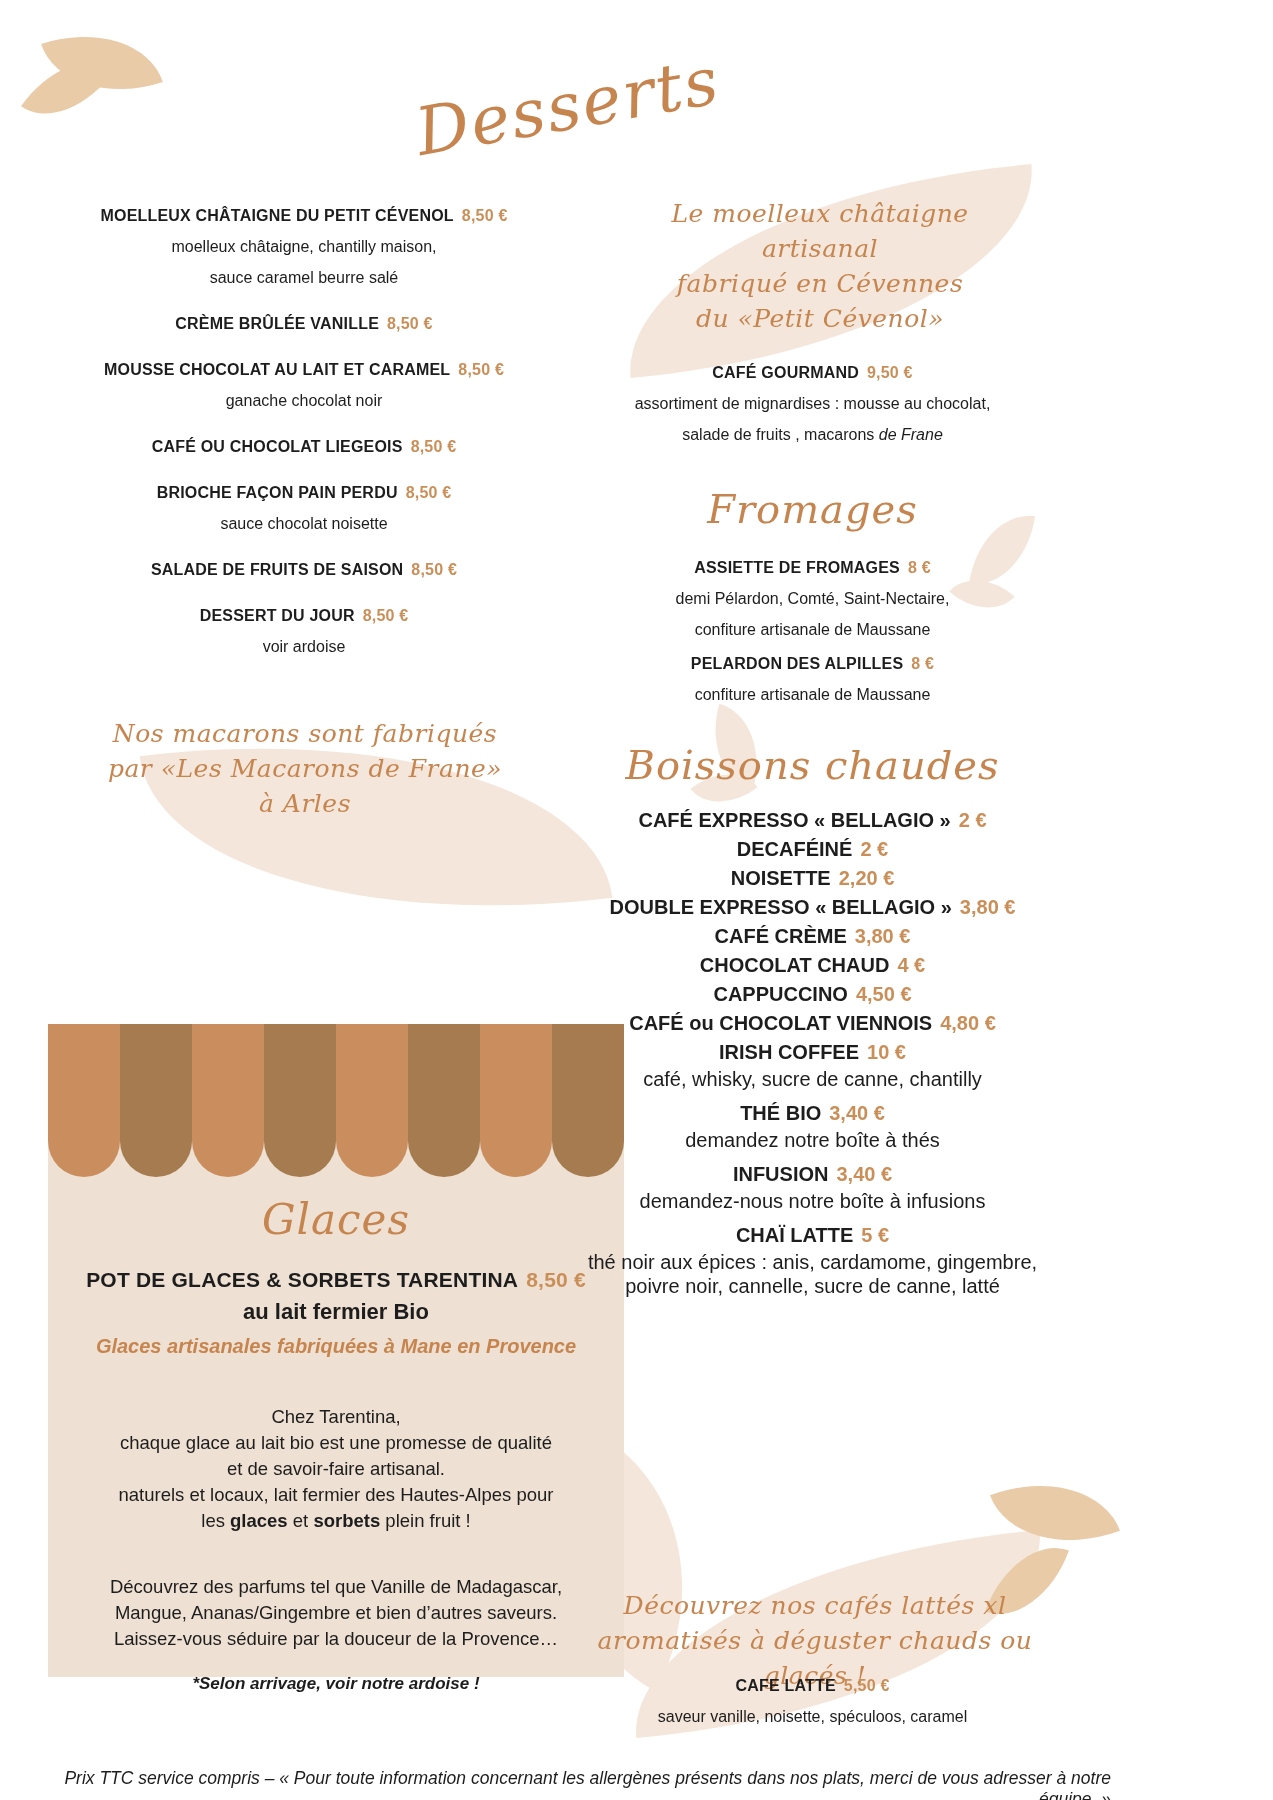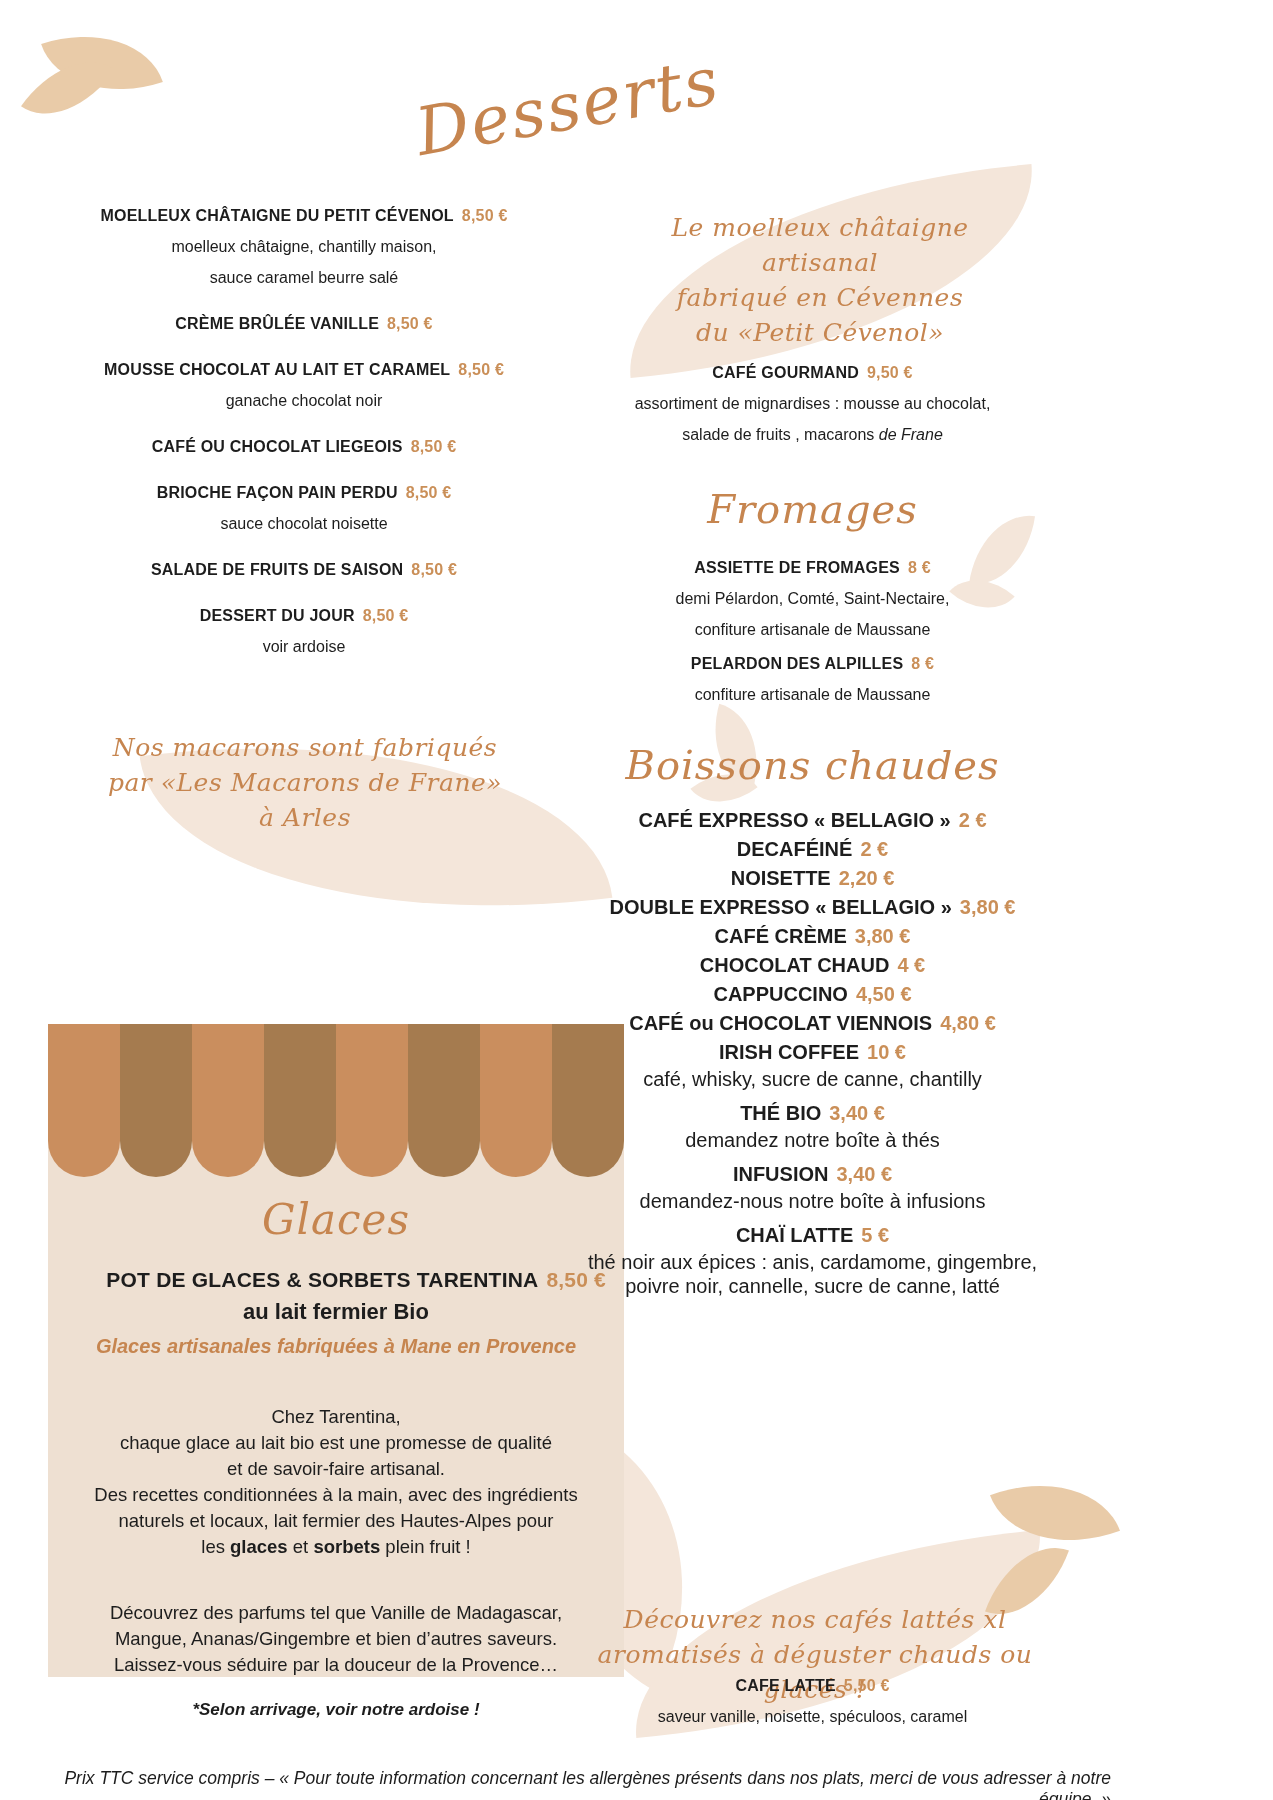--- a/index.html
+++ b/index.html
@@ -19,42 +19,42 @@
   .lf-pelardon-small{left:697px;top:768px;width:54px;height:40px;border-radius:0 100% 0 100%;transform:rotate(-38deg);}
   .lf-card-side{left:538px;top:1462px;width:175px;height:200px;border-radius:0 100% 0 100%;transform:rotate(28deg);}
   .lf-lattes{left:628px;top:1548px;width:420px;height:172px;border-radius:100% 0 100% 0;transform:rotate(-5deg);}
   .lf-br-big{left:1000px;top:1474px;width:110px;height:78px;border-radius:0 100% 0 100%;transform:rotate(160deg);}
   .lf-br-small{left:984px;top:1552px;width:86px;height:58px;border-radius:0 100% 0 100%;transform:rotate(110deg);}
   
   .script{font-family:"DejaVu Serif",serif;font-style:italic;color:#c6854f;font-weight:normal;}
   .title{position:absolute;left:388px;top:52px;width:360px;margin:0;text-align:center;
          font-size:66px;line-height:110px;transform:rotate(-10deg);letter-spacing:2px;}
   .h-script{font-size:40px;line-height:62px;text-align:center;letter-spacing:1px;margin:0;}
-  .script-note{position:absolute;text-align:center;font-size:25px;line-height:35px;letter-spacing:0.5px;margin-top:14px;}
+  .script-note{position:absolute;text-align:center;font-size:25px;line-height:35px;letter-spacing:0.5px;}
   
   .col-left{position:absolute;left:58px;top:200px;width:492px;text-align:center;}
   .rblk{position:absolute;left:580px;width:465px;text-align:center;}
   .mi{margin-bottom:15px;}
   .nm{font-weight:bold;font-size:16px;line-height:31px;letter-spacing:0.2px;}
   .ds{font-size:16px;line-height:31px;}
   .pr{color:#ca8f58;font-weight:bold;margin-left:8px;}
   .drink-line{font-weight:bold;font-size:20px;line-height:29px;}
   .drink-desc{font-size:20px;line-height:24px;}
   .drink-blk{margin-bottom:8px;}
   .it{font-style:italic;}
   
   .card{position:absolute;left:48px;top:1024px;width:576px;height:653px;}
   .card-bg{position:absolute;left:0;top:0;width:100%;height:100%;background:#eee0d2;}
   .awning{position:absolute;left:0;top:0;width:576px;height:153px;display:flex;z-index:2;}
   .stripe{width:72px;height:153px;border-radius:0 0 36px 36px;}
   .stripe.a{background:#ca8e5e;}
   .stripe.b{background:#a57b4f;}
   .card-content{position:absolute;left:18px;top:158px;width:540px;text-align:center;z-index:4;}
   .card .h-script{font-size:42px;line-height:76px;margin-bottom:6px;}
-  .card .nm{font-size:21px;line-height:32px;text-align:right;}
+  .card .nm{font-size:21px;line-height:32px;}
   .card-sub{font-weight:bold;font-size:22px;line-height:32px;}
   .card-tag{color:#c6854f;font-weight:bold;font-style:italic;font-size:20px;line-height:36px;}
   .card-para{font-size:18.5px;line-height:26px;margin-top:40px;}
   .card-note{font-size:17px;line-height:24px;font-weight:bold;font-style:italic;margin-top:20px;}
   
   .footer{position:absolute;left:31px;top:1732px;width:1080px;text-align:right;
           font-size:17.5px;font-style:italic;color:#1d1d1d;margin-top:36px;}
 </style>
 </head>
 <body>
@@ -126,21 +126,20 @@
     </div>
     <div class="card-content">
       <h2 class="script h-script">Glaces</h2>
       <div class="nm"><span>POT DE GLACES &amp; SORBETS TARENTINA</span><span class="pr">8,50 €</span></div>
       <div class="card-sub">au lait fermier Bio</div>
       <div class="card-tag">Glaces artisanales fabriquées à Mane en Provence</div>
       <div class="card-para">
         <div>Chez Tarentina,</div>
         <div>chaque glace au lait bio est une promesse de qualité</div>
         <div>et de savoir-faire artisanal.</div>
-        <div>Des recettes conditionnées à la main, avec des ingrédients</div>
         <div>naturels et locaux, lait fermier des Hautes-Alpes pour</div>
         <div><span>les </span><b>glaces</b><span> et </span><b>sorbets</b><span> plein fruit !</span></div>
       </div>
       <div class="card-para">
         <div>Découvrez des parfums tel que Vanille de Madagascar,</div>
         <div>Mangue, Ananas/Gingembre et bien d’autres saveurs.</div>
         <div>Laissez-vous séduire par la douceur de la Provence…</div>
       </div>
       <div class="card-note">*Selon arrivage, voir notre ardoise !</div>
     </div>

